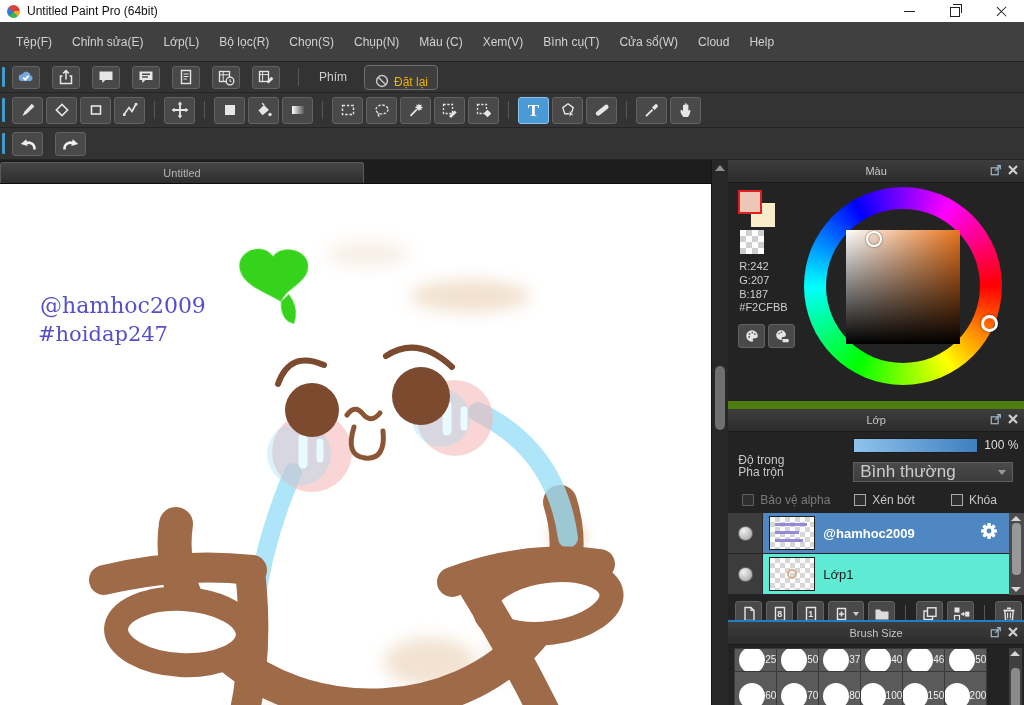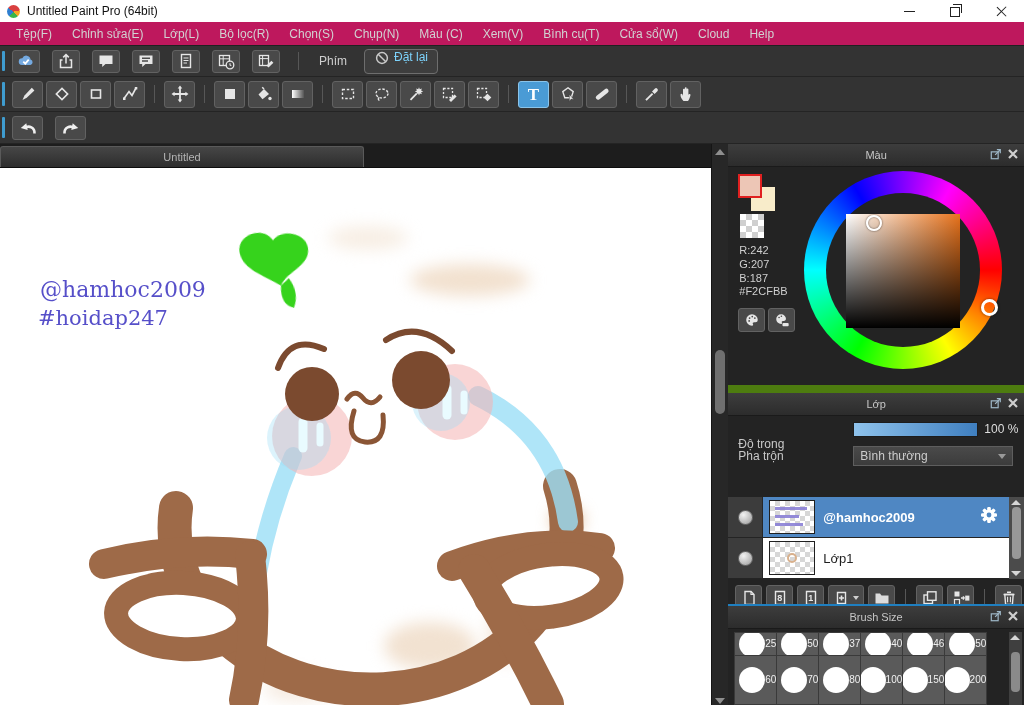--- a/index.html
+++ b/index.html
@@ -13,34 +13,34 @@
   .win-btns{margin-left:auto;display:flex;height:100%}
   .win-btn{width:46px;height:100%;display:flex;align-items:center;justify-content:center}
   .min-glyph{width:11px;height:1px;background:#222}
   .restore-glyph{width:8px;height:8px;border:1px solid #222;position:relative;margin-top:2px}
   .restore-glyph::before{content:"";position:absolute;left:2px;top:-4px;width:8px;height:8px;
       border:1px solid #222;border-left:none;border-bottom:none;background:transparent}
   .x-glyph{position:relative;width:11px;height:11px}
   .x-glyph::before,.x-glyph::after{content:"";position:absolute;left:5px;top:-1px;width:1.4px;height:13px;background:#222}
   .x-glyph::before{transform:rotate(45deg)}.x-glyph::after{transform:rotate(-45deg)}
   
-  .menubar{height:23px;background:#be185d;border-bottom:1px solid #212121;display:flex;align-items:center;padding:0 6px}
+  .menubar{height:23px;background:#404040;border-bottom:1px solid #212121;display:flex;align-items:center;padding:8px 6px}
   .menu-item{color:#d2d2d2;font-size:12px;padding:0 10px;height:100%;display:flex;align-items:center;white-space:nowrap}
   
   .bar{position:relative;display:flex;align-items:center;background:#333;border-bottom:1px solid #242424;padding-left:12px;gap:12px}
   .bar .accent{position:absolute;left:2px;top:5px;bottom:5px;width:3px;background:#3f9ccf;border-radius:1px}
   .quickbar{height:30px}.toolbar{height:34px;gap:3px}.undobar{height:31px}
   .btn{background:#494949;border:1px solid #626262;border-radius:3px;display:flex;align-items:center;justify-content:center;box-sizing:border-box}
   .qbtn{width:28px;height:23px}
   .tbtn{width:31px;height:27px;position:relative}
   .tbtn.active{background:#4a9bd5;border-color:#8ac4ea}
   .ubtn{width:31px;height:24px}
   .vsep{width:1px;height:18px;background:#575757;margin:0 6px}
   .phim{color:#cfcfcf;font-size:12px;margin:0 5px 0 2px}
-  .reset-btn{display:flex;align-items:flex-start;gap:4px;color:#7dd3fc;font-size:12px;background:#3e3e3e;
+  .reset-btn{display:flex;align-items:flex-end;gap:4px;color:#eab308;font-size:12px;background:#3e3e3e;
              border:1px solid #6e6e6e;border-radius:4px;height:23px;padding:0 9px}
   .t-glyph{font-family:"Liberation Serif",serif;font-weight:bold;font-size:17px;color:#fff;line-height:1}
   
   .main{display:flex;height:565px}
   .canvas-col{width:712px;display:flex;flex-direction:column}
   .tabbar{height:23px;background:#1d1d1d;border-bottom:1px solid #0d0d0d;display:flex;align-items:flex-end}
   .tab{width:364px;height:21px;background:linear-gradient(#464646,#2d2d2d);border:1px solid #5a5a5a;border-bottom:none;
        border-radius:3px 3px 0 0;color:#b4b4b4;font-size:11px;display:flex;align-items:center;justify-content:center;box-sizing:border-box}
   .canvas{flex:1;background:#fff;position:relative;overflow:hidden}
   .canvas svg{position:absolute;left:0;top:0}
@@ -78,31 +78,31 @@
   .sv-marker{position:absolute;left:20px;top:1px;width:12px;height:12px;border:2px solid #fff;border-radius:50%;
              box-shadow:0 0 2px rgba(0,0,0,.7), inset 0 0 2px rgba(0,0,0,.6)}
   .ring-marker{position:absolute;left:253px;top:155px;width:11px;height:11px;border:3px solid #fff;border-radius:50%;
              box-shadow:0 0 3px rgba(0,0,0,.55)}
   
   .lp-label{position:absolute;color:#c8c8c8;font-size:12px}
   .op-slider{position:absolute;left:125px;top:29px;width:123px;height:13px;border:1px solid #1c1c1c;
              background:linear-gradient(90deg,#8fc3ec,#3f7fc0)}
   .op-value{position:absolute;left:256px;top:29px;color:#dedede;font-size:12px}
   .blend-select{position:absolute;left:125px;top:53px;width:160px;height:20px;background:linear-gradient(#4a4a4a,#3c3c3c);
-             border:1px solid #5e5e5e;box-sizing:border-box;display:flex;align-items:center;color:#cccccc;font-size:12px;padding:0 6px;justify-content:space-between}
+             border:1px solid #5e5e5e;box-sizing:border-box;display:flex;align-items:center;color:#cccccc;font-size:17px;padding:0 6px;justify-content:space-between}
   .caret{width:0;height:0;border-left:4px solid transparent;border-right:4px solid transparent;border-top:5px solid #9a9a9a}
   .cbx-row{position:absolute;left:0;top:84px;width:100%;display:flex;align-items:center;font-size:12px}
   .cbx{width:12px;height:12px;border:1px solid #a9a9a9;background:#2e2e2e;margin-right:6px;box-sizing:border-box}
   .cbx.dim{border-color:#5f5f5f}
   .cb-item{display:flex;align-items:center}
   .layerlist{position:absolute;left:0;top:104px;width:100%;height:82px;background:#2a2a2a;display:flex}
   .lrows{flex:1;display:flex;flex-direction:column}
   .lrow{height:40px;display:flex;align-items:center;border-bottom:1px solid #242424}
   .lrow.sel{background:#4f87c3}
-  .lrow.norm{background:#ffffff}
+  .lrow.norm{background:#5eead4}
   .eyecell{width:34px;height:100%;background:#3c3c3c;border-right:1px solid #262626;display:flex;align-items:center;justify-content:center}
   .eyedot{width:13px;height:13px;border-radius:50%;background:radial-gradient(circle at 35% 30%,#f2f2f2,#9a9a9a);border:1px solid #6b6b6b}
   .lthumb{width:44px;height:32px;margin:0 8px 0 6px;background:conic-gradient(#d7d7d7 25%,#fff 0 50%,#d7d7d7 0 75%,#fff 0);
           background-size:10px 10px;border:1px solid #1f1f1f;position:relative;overflow:hidden}
   .tline{position:absolute;left:5px;width:32px;height:3px;background:#8a7fd6;opacity:.9}
   .tdot{position:absolute;left:17px;top:11px;width:10px;height:10px;border:2px solid #d8b08c;border-radius:50%;box-sizing:border-box}
   .lname{flex:1;font-size:13px}
   .lrow.sel .lname{color:#fff;font-weight:bold}
   .lrow.norm .lname{color:#1e1e1e}
   .gearwrap{width:26px;margin-right:4px}
@@ -480,20 +480,34 @@
             </svg>
         </span>
       </div>
       <span class="lp-label" style="left:10px;top:44px">Độ trong</span>
       <div class="op-slider"></div>
       <span class="op-value">100 %</span>
       <span class="lp-label" style="left:10px;top:56px">Pha trộn</span>
       <div class="blend-select">
         <span>Bình thường</span>
         <span class="caret"></span>
+      </div>
+      <div class="cbx-row">
+        <span class="cb-item" style="margin-left:14px;color:#7a7a7a">
+            <span class="cbx dim"></span>
+            <span>Bảo vệ alpha</span>
+          </span>
+        <span class="cb-item" style="margin-left:24px;color:#c8c8c8">
+            <span class="cbx"></span>
+            <span>Xén bớt</span>
+          </span>
+        <span class="cb-item" style="margin-left:36px;color:#c8c8c8">
+            <span class="cbx"></span>
+            <span>Khóa</span>
+          </span>
       </div>
       <div class="layerlist">
         <div class="lrows">
           <div class="lrow sel">
             <div class="eyecell">
                 <div class="eyedot"></div>
               </div>
             <div class="lthumb">
                 <i class="tline" style="top:6px"></i>
                 <i class="tline" style="top:14px;width:24px"></i>

